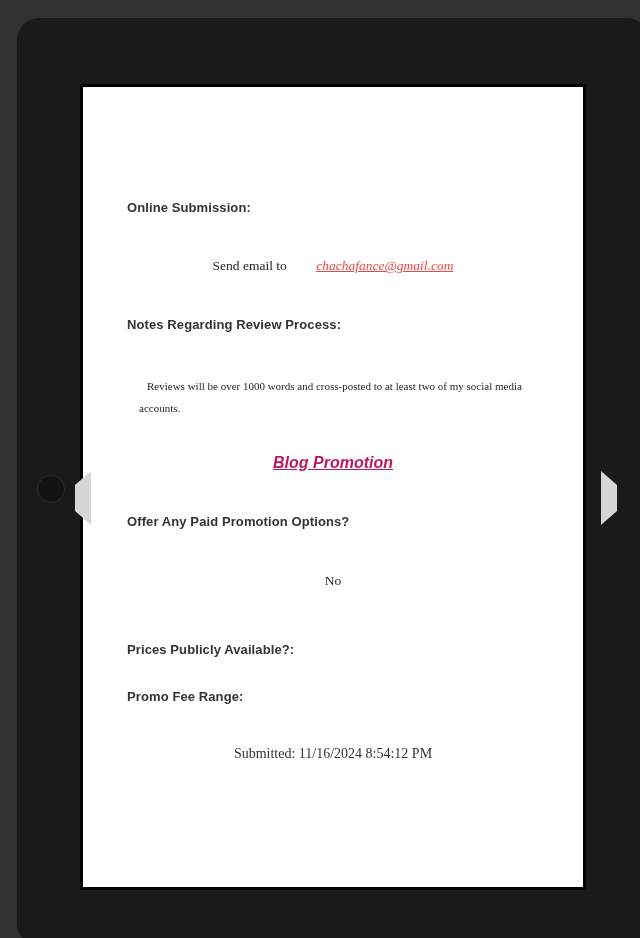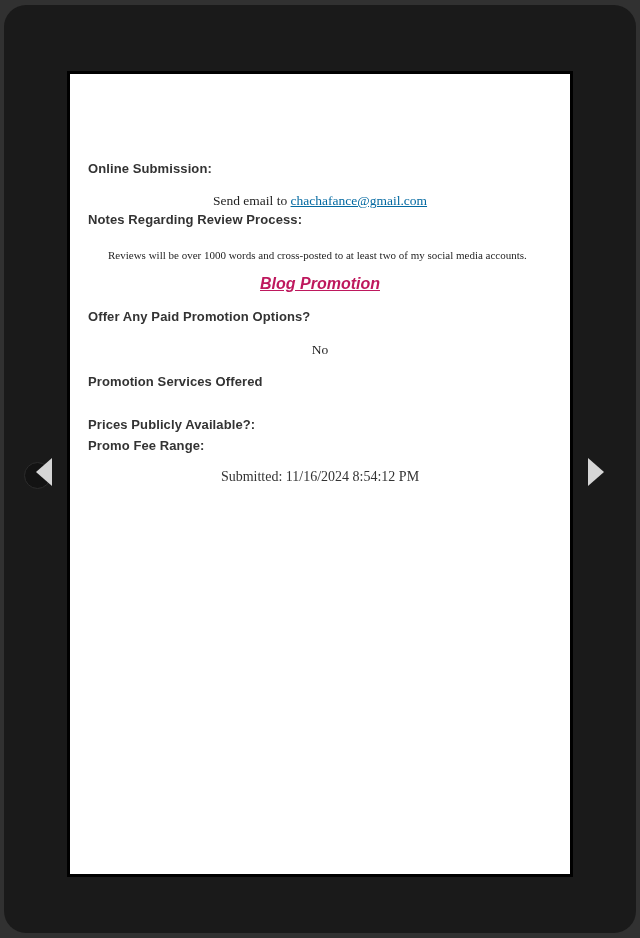--- a/index.html
+++ b/index.html
@@ -1,15 +1,15 @@
 <!DOCTYPE html>
 <html><head>
 <meta charset="utf-8">
 <style>
-  * { margin: 0; padding: 0; box-sizing: border-box; }
+  * { margin: 0; padding: 13px; box-sizing: border-box; }
   html, body { width: 640px; height: 938px; }
   body {
     background: #313131;
     font-family: "Liberation Sans", sans-serif;
     position: relative;
     overflow: hidden;
   }
   .viewer-panel {
     position: absolute;
     left: 4px; top: 5px; right: 4px; bottom: 5px;
@@ -36,25 +36,26 @@
   }
   .serif {
     font-family: "Liberation Serif", serif;
     font-size: 13.5px;
     line-height: 15px;
     color: #1f1f1f;
   }
   .centered { text-align: center; }
   .email-line { margin-top: 17px; }
   .email-link {
-    color: #0369a1;
+    color: #ef4444;
     text-decoration: underline;
     cursor: pointer;
+    font-style: italic;
   }
-  .notes-label { margin-top: 5px; }
+  .notes-label { margin-top: 19px; }
   .notes-para {
     margin-top: 17px;
     margin-left: 12px;
     margin-right: 6px;
     text-indent: 8px;
     line-height: 22px;
     font-size: 11px;
   }
   .section-heading {
     margin-top: 8px;
@@ -129,21 +130,20 @@
     <div class="label notes-label">Notes Regarding Review Process:</div>
 
     <div class="serif notes-para">Reviews will be over 1000 words and cross-posted to at least two of my social media accounts.</div>
 
     <div class="section-heading">Blog Promotion</div>
 
     <div class="label offer-label">Offer Any Paid Promotion Options?</div>
 
     <div class="serif centered no-value">No</div>
 
-    <div class="label services-label">Promotion Services Offered</div>
 
     <div class="label prices-label">Prices Publicly Available?:</div>
 
     <div class="label fee-label">Promo Fee Range:</div>
 
 
 
     <div class="serif submitted-line">Submitted: 11/16/2024 8:54:12 PM</div>
 
   </div>

